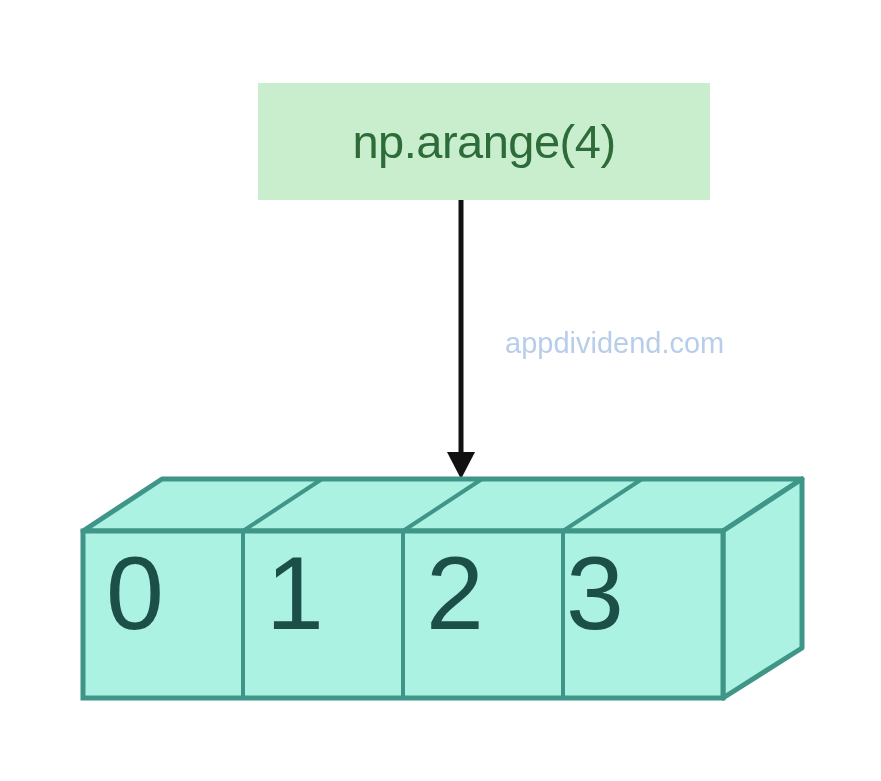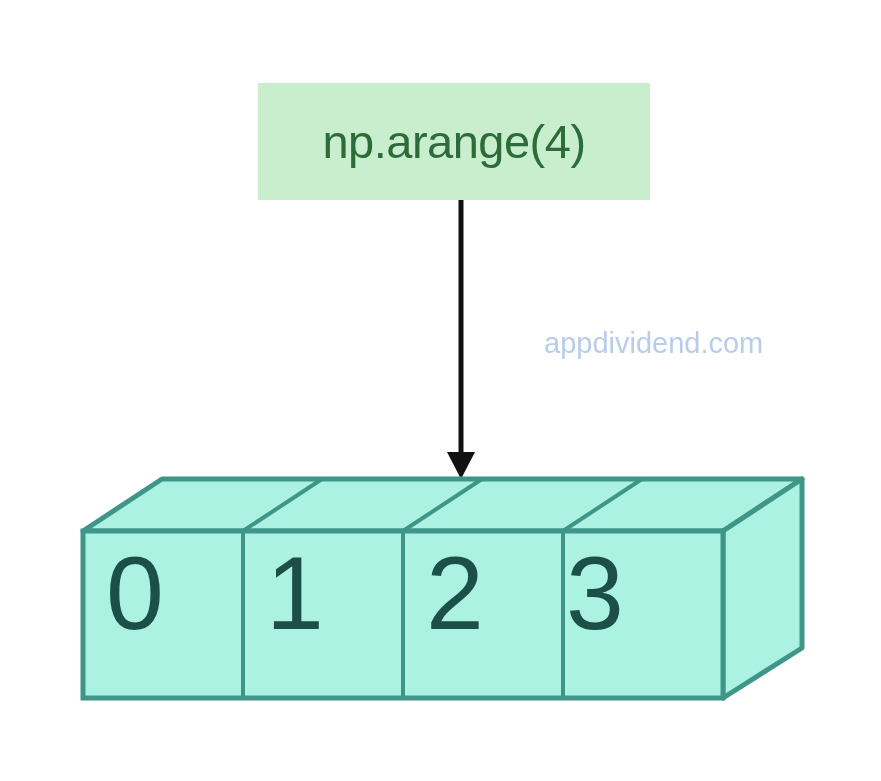--- a/index.html
+++ b/index.html
@@ -16,21 +16,21 @@
     height: 781px;
     background: #ffffff;
     overflow: hidden;
   }
 
   
   .callout {
     position: absolute;
     left: 258px;
     top: 83px;
-    width: 392px;
+    width: 452px;
     height: 117px;
     background: #c8eecd;
     display: flex;
     align-items: center;
     justify-content: center;
     box-sizing: border-box;
   }
   .callout-text {
     font-size: 47px;
     color: #2d6b38;
@@ -41,21 +41,20 @@
 
   
   .watermark {
     position: absolute;
     left: 505px;
     top: 327px;
     font-size: 29px;
     color: #b8cdea;
     font-family: "Liberation Sans", sans-serif;
     white-space: nowrap;
-    margin-left: 39px;
   }
 
   
   .layer {
     position: absolute;
     left: 0;
     top: 0;
     width: 881px;
     height: 781px;
   }

